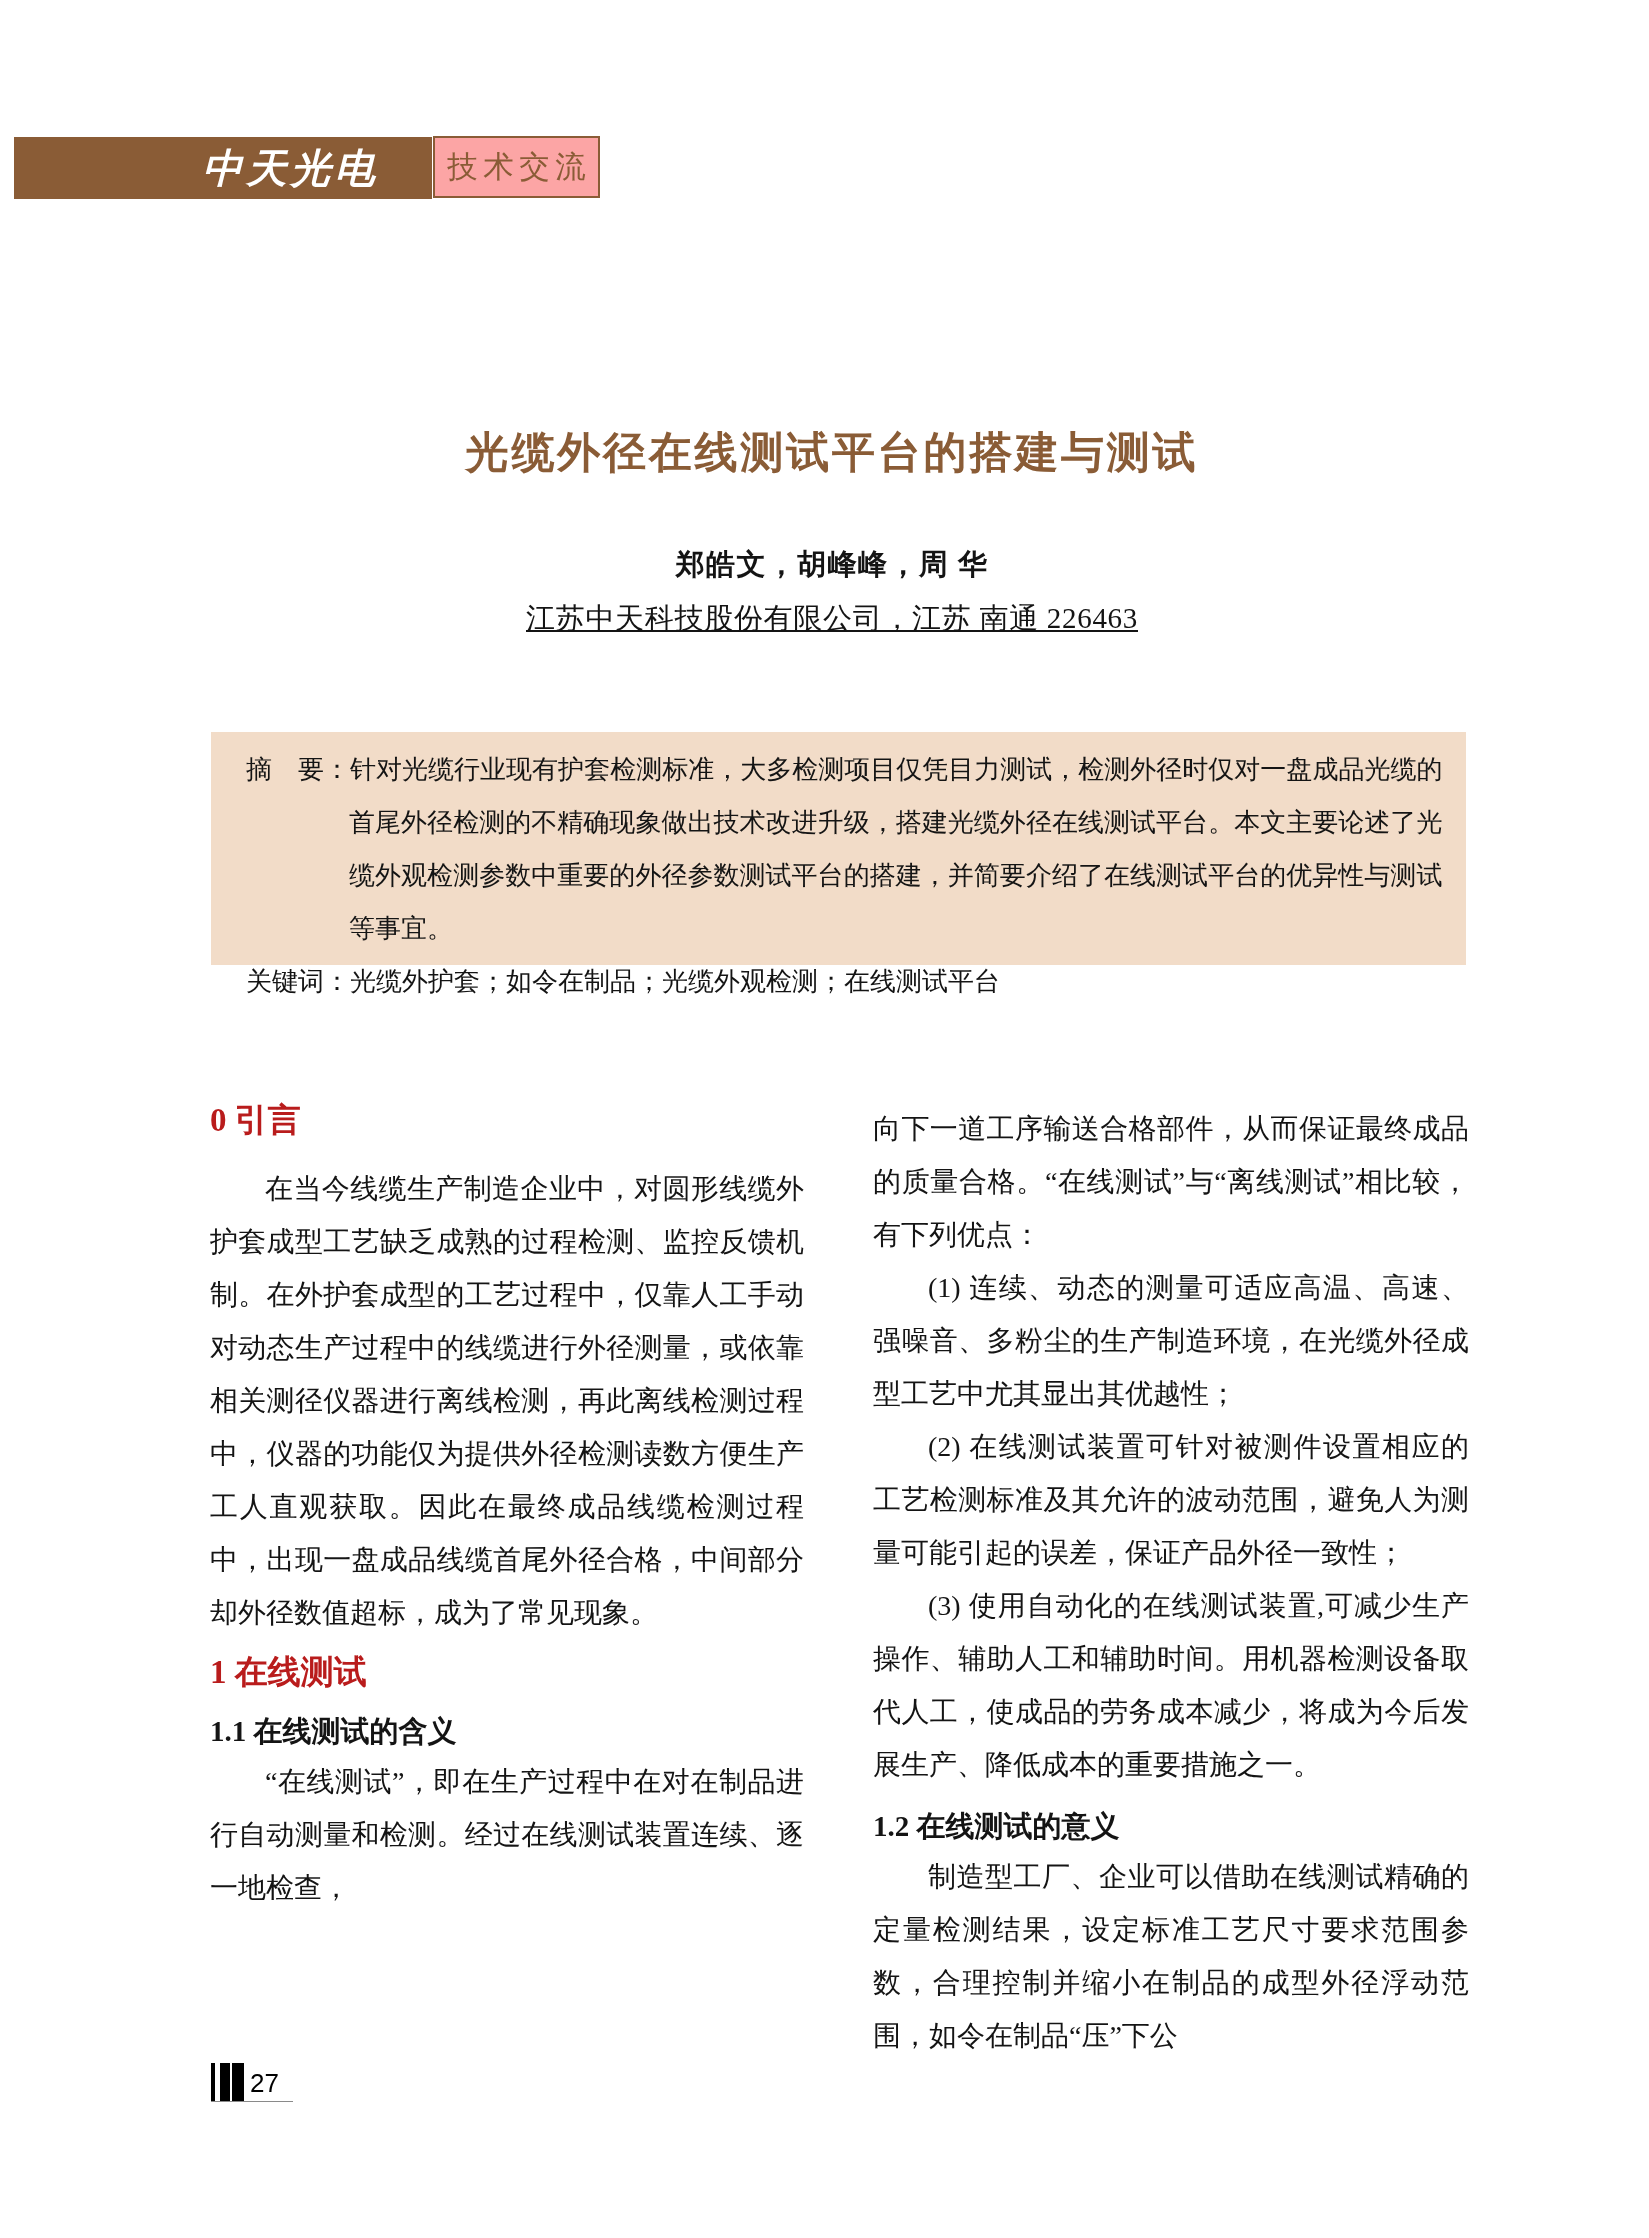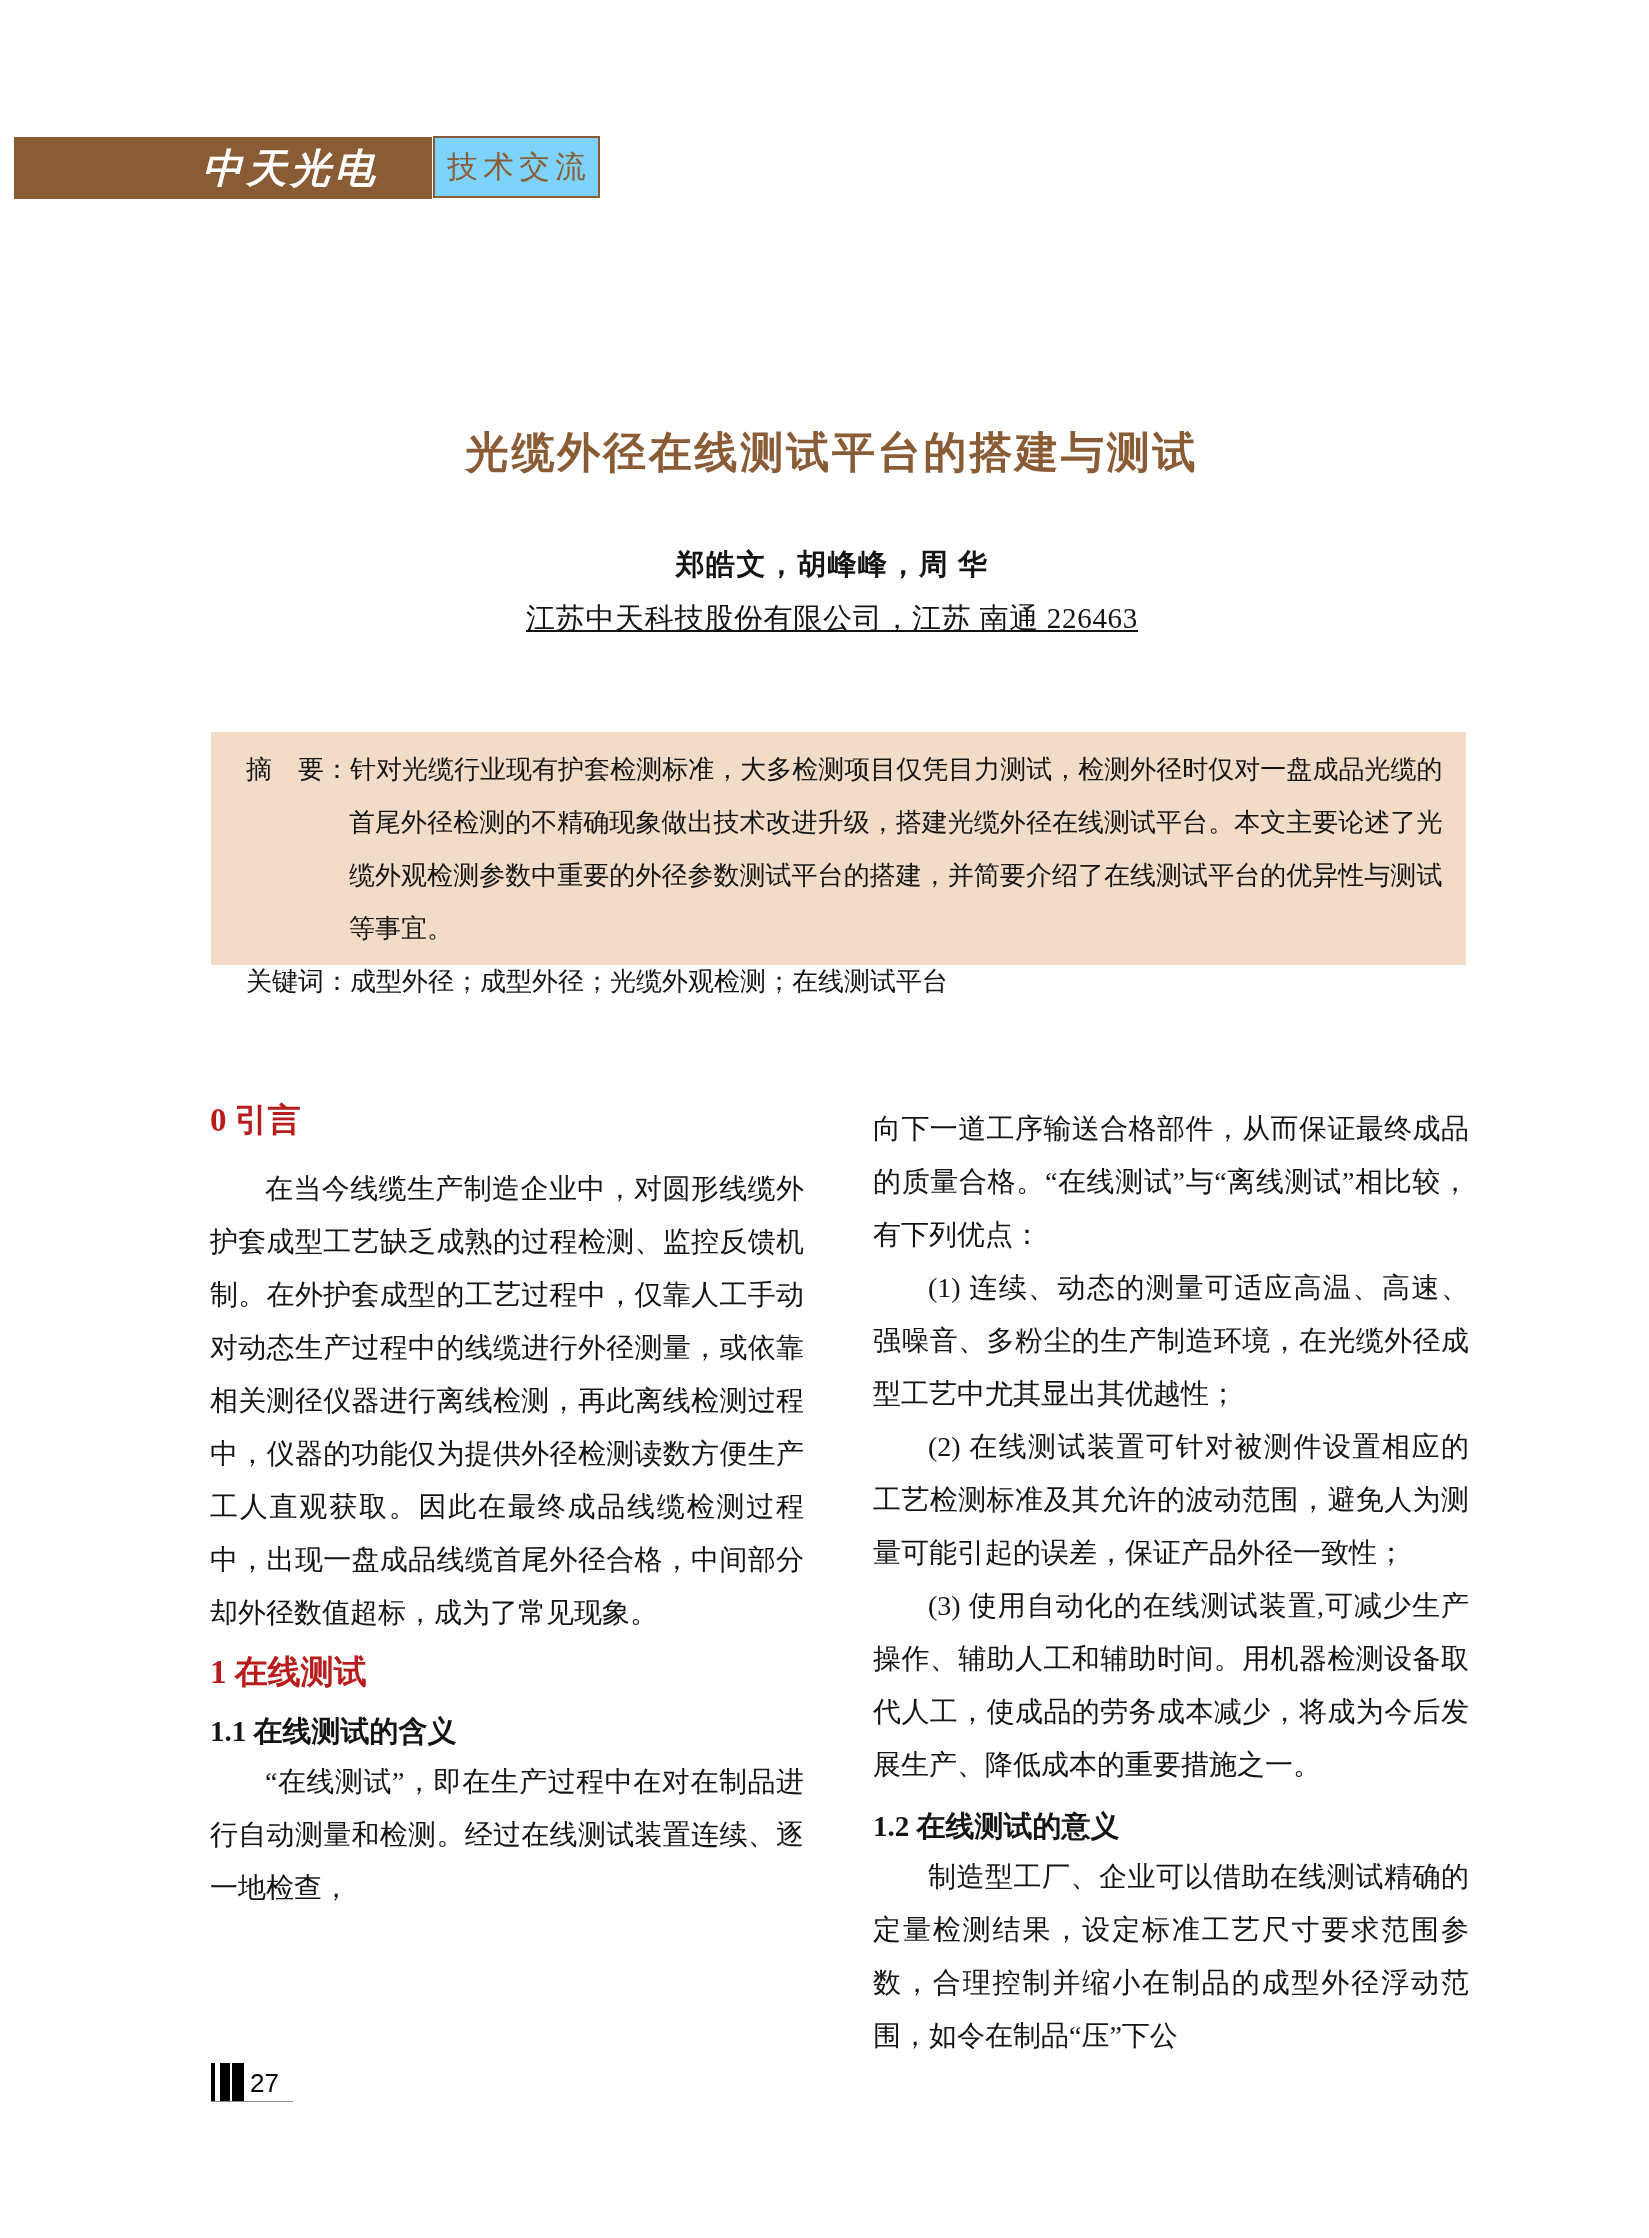--- a/index.html
+++ b/index.html
@@ -19,21 +19,21 @@
     display:flex; align-items:center; justify-content:flex-end;
     padding-right:53px; box-sizing:border-box;
   }
   .logo {
     color:#ffffff; font-size:40px; font-weight:bold; font-style:italic;
     font-family:"DejaVu Serif","Liberation Serif",serif;
     letter-spacing:4.2px; white-space:nowrap;
   }
   .category-box {
     position:absolute; left:419px; top:136px; width:167px; height:62px;
-    box-sizing:border-box; border:2.1px solid #8a5c36; background:#7dd3fc;
+    box-sizing:border-box; border:2.1px solid #8a5c36; background:#fca5a5;
     display:flex; align-items:center; justify-content:center;
   }
   .category-label {
     color:#8a5c36; font-size:30.5px; letter-spacing:5.5px;
     font-family:"Liberation Sans","DejaVu Sans",sans-serif;
     white-space:nowrap; text-indent:5.5px;
   }
 
   
   .title {
@@ -107,21 +107,21 @@
   <div class="category-box">
     <span class="category-label">技术交流</span>
   </div>
 
   <div class="title">光缆外径在线测试平台的搭建与测试</div>
   <div class="authors">郑皓文，胡峰峰，周 华</div>
   <div class="affiliation">江苏中天科技股份有限公司，江苏 南通 226463</div>
 
   <div class="abstract-box">
     <p class="abs-p"><span>摘　要：</span><span>针对光缆行业现有护套检测标准，大多检测项目仅凭目力测试，检测外径时仅对一盘成品光缆的首尾外径检测的不精确现象做出技术改进升级，搭建光缆外径在线测试平台。本文主要论述了光缆外观检测参数中重要的外径参数测试平台的搭建，并简要介绍了在线测试平台的优异性与测试等事宜。</span></p>
-    <p class="abs-p"><span>关键词：</span><span>成型外径；成型外径；光缆外观检测；在线测试平台</span></p>
+    <p class="abs-p"><span>关键词：</span><span>光缆外护套；如令在制品；光缆外观检测；在线测试平台</span></p>
   </div>
 
   <div class="col col-left">
       <div class="sec-h1">0 引言</div>
       <p class="para indent">在当今线缆生产制造企业中，对圆形线缆外护套成型工艺缺乏成熟的过程检测、监控反馈机制。在外护套成型的工艺过程中，仅靠人工手动对动态生产过程中的线缆进行外径测量，或依靠相关测径仪器进行离线检测，再此离线检测过程中，仪器的功能仅为提供外径检测读数方便生产工人直观获取。因此在最终成品线缆检测过程中，出现一盘成品线缆首尾外径合格，中间部分却外径数值超标，成为了常见现象。</p>
       <div class="sec-h1">1 在线测试</div>
       <div class="sec-h2">1.1 在线测试的含义</div>
       <p class="para indent">“在线测试”，即在生产过程中在对在制品进行自动测量和检测。经过在线测试装置连续、逐一地检查，</p>
     </div>
   <div class="col col-right">

